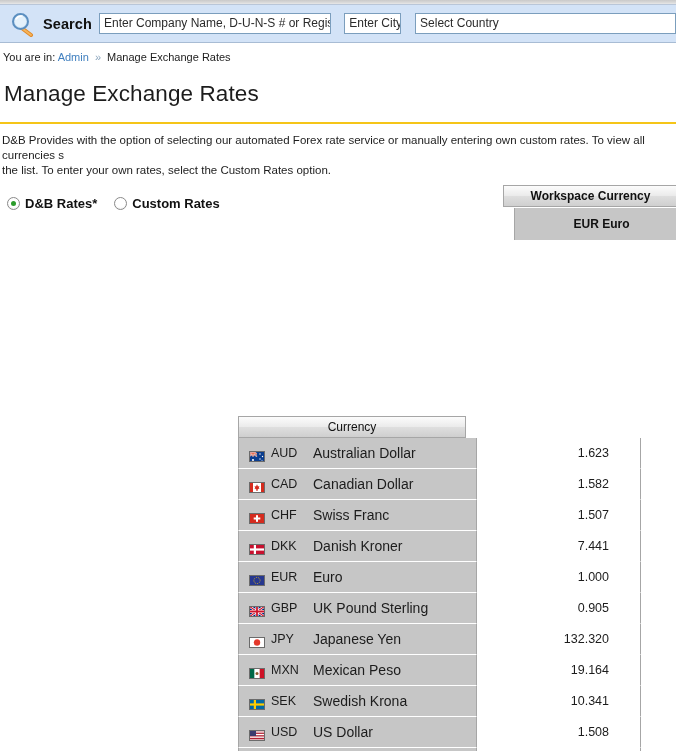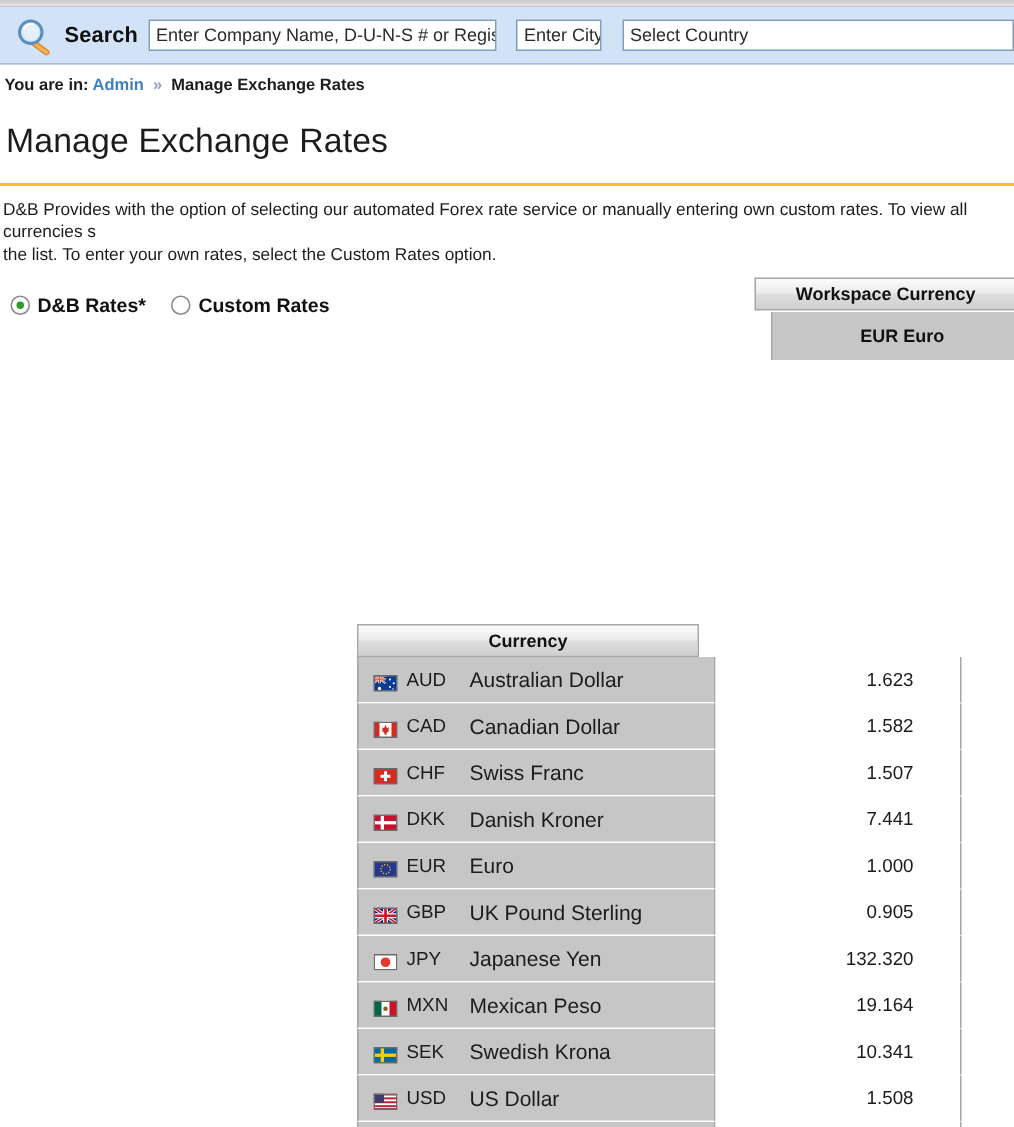--- a/index.html
+++ b/index.html
@@ -50,21 +50,20 @@
   #company-field { width: 267px; }
   #city-field { width: 64px; margin-left: 6px; }
   #country-field { width: 300px; margin-left: 7px; }
 
   
   #breadcrumb {
     font-size: 11px;
     color: #1c1c1c;
     padding: 8px 0 0 3px;
     white-space: nowrap;
-    font-weight: bold;
   }
   #breadcrumb .crumb-link { color: #3f7fbf; text-decoration: none; }
   #breadcrumb .crumb-sep { color: #8aa4bd; padding: 0 3px; font-size: 11px; }
 
   
   #page-title {
     font-size: 22.5px;
     font-weight: normal;
     color: #1c1c1c;
     padding: 3px 0 0 4px;
@@ -146,21 +145,21 @@
     display: flex; align-items: center; justify-content: center; margin-left: 48px;
   }
 
   
   #cur-head {
     position: absolute;
     left: 238px; top: 231px;
     width: 228px; height: 22px;
     background: linear-gradient(to bottom, #fcfcfc 0%, #ebebeb 48%, #dedede 52%, #cfcfcf 100%);
     border: 1px solid #a6a6a6;
-    font-size: 12px; font-weight: bold;
+    font-size: 12px; font-weight: normal;
     color: #111;
     display: flex; align-items: center; justify-content: center;
   }
 
   
   #rows {
     position: absolute;
     left: 238px; top: 253px;
     width: 403px;
   }

